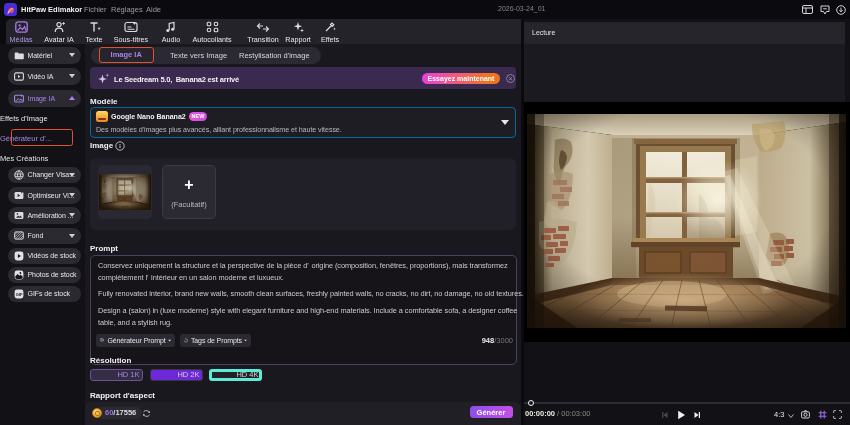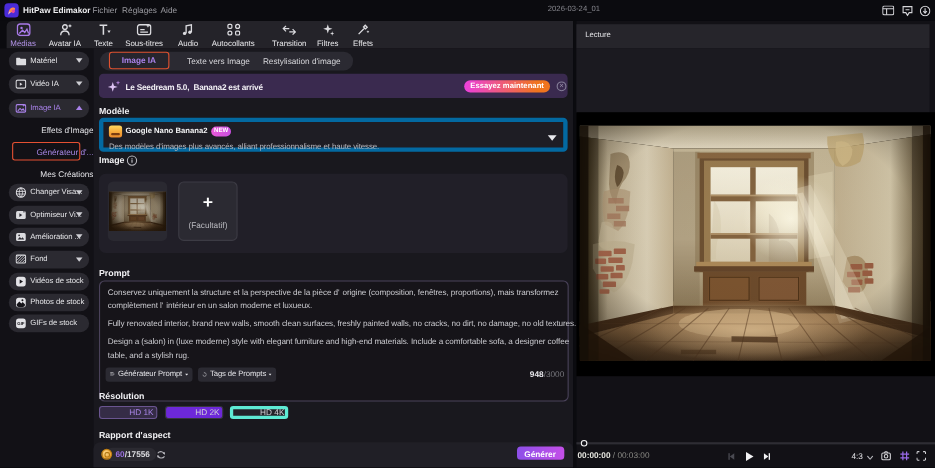--- a/index.html
+++ b/index.html
@@ -18,33 +18,33 @@
 .tbitem .ticon { height:12px; display:flex; align-items:center; justify-content:center; }
 .tbitem .tlabel { font-size:7.2px; color:#e9e9ec; margin-top:1.5px; white-space:nowrap; }
 .tbitem.active .tlabel { color:#b293e8; }
 
 #sidebar { left:0; top:44px; width:85px; height:381px; background:#121116; }
 .spill { left:8px; width:72.5px; height:16.5px; border-radius:8.5px; background:#2b2a31; display:flex; align-items:center; padding-left:6px; }
 .spill .slabel { font-size:7px; color:#e6e6e9; margin-left:3.5px; white-space:nowrap; letter-spacing:-0.05px; }
 .spill .caret { position:absolute; right:6px; top:6px; width:0; height:0; border-left:3.5px solid transparent; border-right:3.5px solid transparent; border-top:4px solid #cfcfd4; }
 .spill.purple .slabel { color:#a982ea; }
 .spill.purple .caret { border-top:none; border-bottom:4px solid #a982ea; }
-.ssub { left:0; width:85px; text-align:right; font-size:7.5px; color:#e2e2e6; }
+.ssub { left:0; width:85px; text-align:left; font-size:7.5px; color:#e2e2e6; }
 #genbox { left:11px; top:128.5px; width:62px; height:17px; border:1.8px solid #e45032; border-radius:2.5px; }
 
 #main { left:85px; top:44px; width:436px; height:381px; background:#19181e; }
 #tabs { left:5.5px; top:2.5px; width:230px; height:17px; background:#2b2a32; border-radius:8.5px; }
 #tabsel { width:55.5px; height:16px; border:1.6px solid #e0512f; border-radius:3px; background:#26252d; color:#a982ea; font-size:7.5px; font-weight:bold; display:flex; align-items:center; justify-content:center; }
 .tabtxt { font-size:7.5px; color:#d6d6da; }
 #banner { left:5px; top:23px; width:426px; height:22px; background:#3a2a4f; border-radius:4px; }
 #bannertxt { left:24px; top:7.5px; font-size:7.5px; font-weight:bold; color:#f2f0f5; letter-spacing:-0.2px; }
 #essayez { left:332px; top:5.5px; width:78px; height:11px; border-radius:5.5px; background:linear-gradient(90deg,#ec40dc,#f0741e 85%); color:#fff; font-size:7px; font-weight:bold; display:flex; align-items:center; justify-content:center; white-space:nowrap; }
 #bclose { left:416px; top:6.5px; width:9px; height:9px; border-radius:50%; border:1px solid #87809a; color:#9b93ab; font-size:7px; line-height:8px; text-align:center; }
 .seclabel { left:5px; font-size:8px; font-weight:bold; color:#f0f0f3; }
-#modelbox { left:5px; top:63px; width:426px; height:30.5px; background:#1e1d24; border:4px solid #0369a1; border-radius:4px; }
+#modelbox { left:5px; top:63px; width:426px; height:30.5px; background:#1e1d24; border:1px solid #0369a1; border-radius:4px; }
 #modelicon { left:5px; top:3px; width:11.5px; height:11px; border-radius:2.5px; background:linear-gradient(180deg,#ffd95e,#f6a93b 55%,#e8872c); }
 #modeltitle { left:20px; top:4.5px; font-size:7px; font-weight:bold; color:#f2f2f4; }
 #newbadge { left:98px; top:4px; width:18px; height:8.5px; border-radius:4.5px; background:linear-gradient(90deg,#e958d8,#c94fe0); color:#fff; font-size:5.5px; font-weight:bold; display:flex; align-items:center; justify-content:center; }
 #modeldesc { left:5px; top:17px; font-size:7.2px; color:#b6b6bc; letter-spacing:-0.1px; }
 #modelcaret { right:6px; top:12px; width:0; height:0; border-left:4.5px solid transparent; border-right:4.5px solid transparent; border-top:5.5px solid #e8e8ec; }
 #imgbox { left:4.5px; top:113.5px; width:426.5px; height:72px; background:#211f28; border-radius:6px; }
 .thumb { top:7.5px; width:54px; height:54px; border-radius:5px; background:#2a2931; }
 #thumb2 { border:1px solid #3c3b44; background:#2b2a32; text-align:center; }
 #plus { margin-top:12px; font-size:16px; color:#fff; font-weight:bold; line-height:14px; }
 #facul { font-size:7.5px; color:#b9b9bf; margin-top:8px; }
@@ -170,21 +170,21 @@
     </div>
   <div class="tlabel">Transition</div>
 </div>
 <div class="abs tbitem" style="left:268px;">
   <div class="ticon">
       <svg width="12" height="12" viewBox="0 0 12 12">
         <path d="M6 1 l1 3.2 3.2 1 -3.2 1 -1 3.2 -1 -3.2 -3.2 -1 3.2 -1 z" fill="#dcdce0"></path>
         <path d="M10 7.5 l0.5 1.5 1.5 0.5 -1.5 0.5 -0.5 1.5 -0.5 -1.5 -1.5 -0.5 1.5 -0.5 z" fill="#dcdce0"></path>
       </svg>
     </div>
-  <div class="tlabel">Filtres</div>
+  <div class="tlabel">Rapport</div>
 </div>
 <div class="abs tbitem" style="left:300px;">
   <div class="ticon">
       <svg width="12" height="12" viewBox="0 0 12 12">
         <path d="M2 10 L7.5 4.5 M6.5 3.5 l1.8 1.8 1.5 -1.5 -1.8 -1.8 z" fill="none" stroke="#dcdce0" stroke-width="1.2"></path>
         <path d="M10.5 6.5 l0.4 1 1 0.4 -1 0.4 -0.4 1 -0.4 -1 -1 -0.4 1 -0.4 z" fill="#dcdce0"></path>
       </svg>
     </div>
   <div class="tlabel">Effets</div>
 </div>

